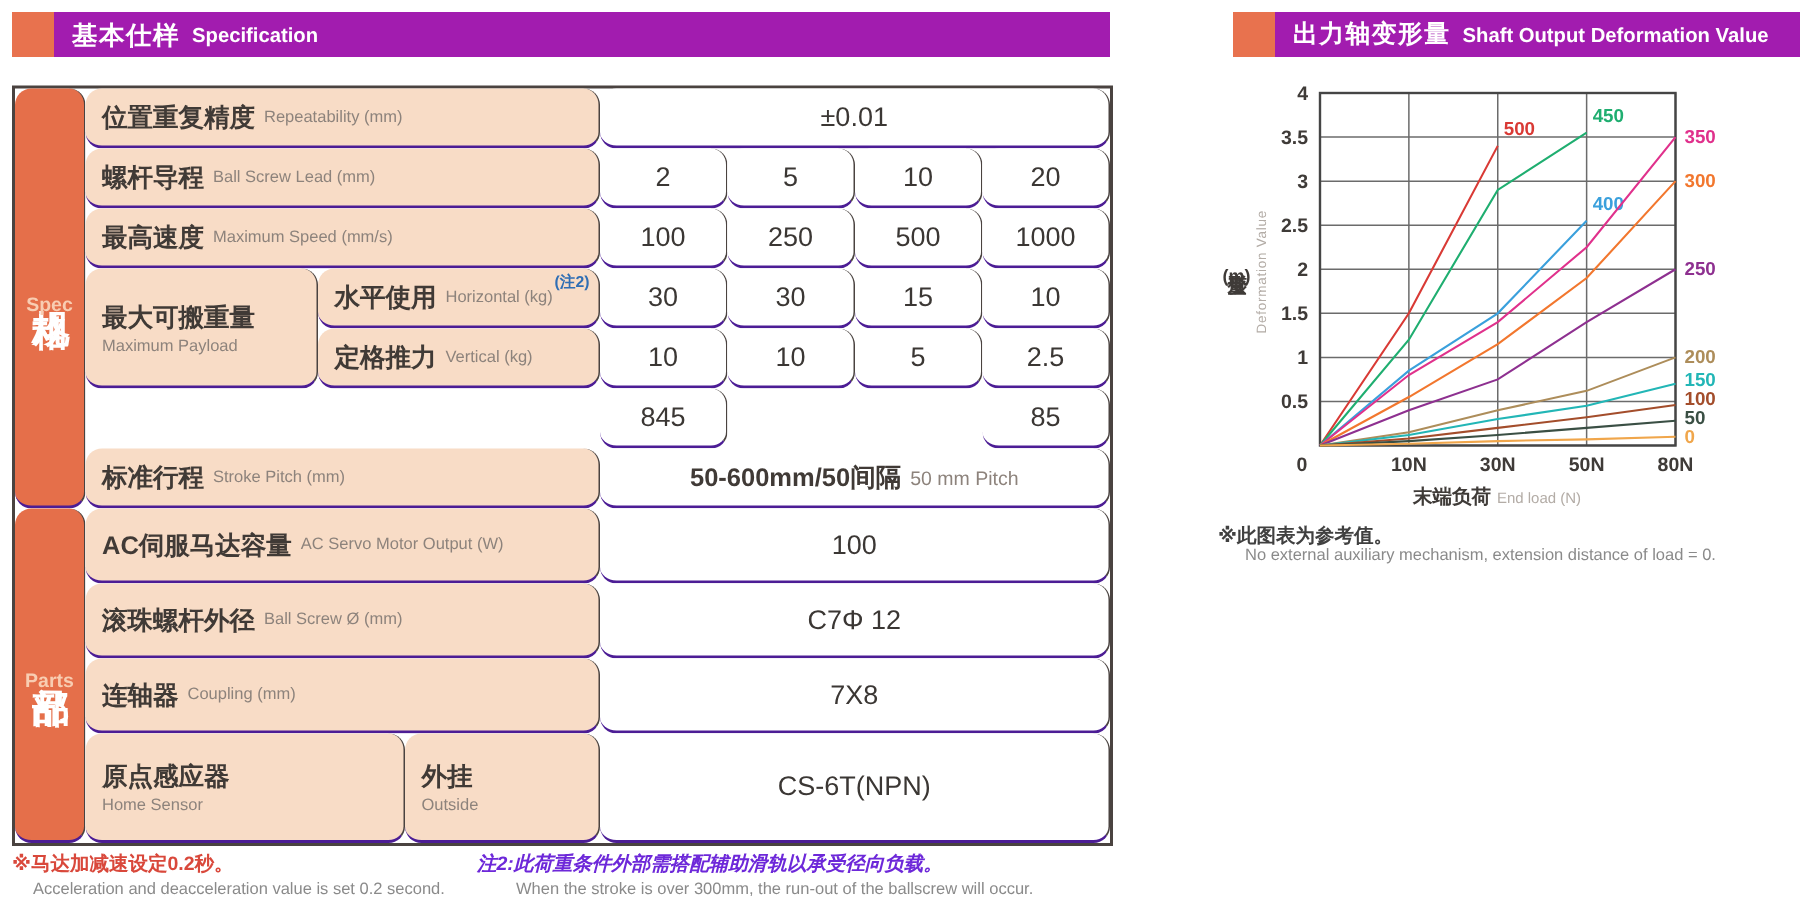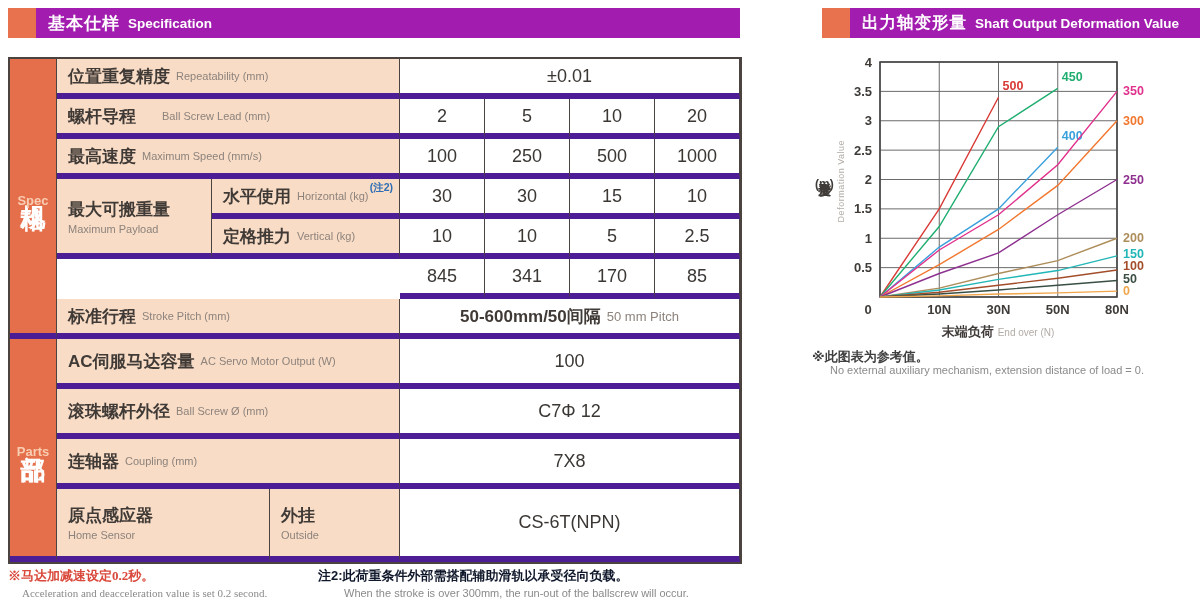--- a/index.html
+++ b/index.html
@@ -12,37 +12,37 @@
   .hdr .sq { width:28px; height:30px; background:#e8724e; }
   .hdr .bar { flex:1; background:#a21caf; color:#ffffff; display:flex; align-items:center; padding-left:12px; white-space:nowrap; overflow:hidden; }
   .hdr .zh { font-size:17px; font-weight:bold; letter-spacing:1px; }
   .hdr .en { font-size:13.5px; font-weight:bold; margin-left:8px; }
 
   
   .spec-grid { display:grid; width:734px;
     grid-template-columns:47px 155px 58px 130px 85px 85px 85px 85px;
     grid-template-rows:repeat(7,40px) 50px 50px 50px 73px;
     border:2px solid #4a4340; background:#ffffff; }
-  .cell { border-right:1px solid #4a4340; border-bottom:6px solid #4c1d95; }
+  .cell { border-right:1px solid #4a4340; border-bottom:2px solid #4c1d95;border-radius:11px; }
   .rail { background:#e56f4a; display:flex; flex-direction:column; align-items:center; justify-content:center; }
   .rail .vzh { writing-mode:vertical-rl; color:#ffffff; font-size:25px; font-weight:bold; letter-spacing:2px; line-height:1; }
   .rail .ven { color:#f8cdb2; font-size:13px; font-weight:bold; margin-top:4px; }
   .lbl { background:#f8dcc6; display:flex; align-items:center; padding-left:11px; position:relative; white-space:nowrap; overflow:hidden; }
   .lbl .zh { font-size:17px; font-weight:bold; color:#403a36; }
   .lbl .en { font-size:11px; color:#8d837c; margin-left:6px; }
   .lbl-stack { background:#f8dcc6; display:flex; flex-direction:column; justify-content:center; padding-left:11px; position:relative; white-space:nowrap; overflow:hidden; }
   .lbl-stack .zh { font-size:17px; font-weight:bold; color:#403a36; }
   .lbl-stack .en { font-size:11px; color:#8d837c; margin-top:2px; }
   .note2 { position:absolute; top:2px; right:6px; font-size:10.5px; font-weight:bold; color:#2f6eb4; }
   .val { background:#ffffff; display:flex; align-items:center; justify-content:center; font-size:18px; font-weight:500; color:#3b3734; }
   .val .sub-en { font-size:13px; color:#8d837c; font-weight:normal; margin-left:6px; }
 
   
   .fnote .zh-red { color:#d9483b; font-size:13px; font-weight:bold; }
-  .fnote .zh-blue { color:#0f172a; font-size:13px; font-weight:bold; }
+  .fnote .zh-blue { color:#6d28d9; font-size:13px; font-weight:bold;font-style:italic; }
   .fnote .en { color:#8a8a8a; font-size:11px; margin-top:2px; }
 
   
   #chart-svg text { font-family:"Liberation Sans","DejaVu Sans",sans-serif; }
   .ytitle { display:flex; align-items:center; }
   .ytitle .zhcol { display:flex; flex-direction:column; align-items:center; }
   .ytitle .vzh { writing-mode:vertical-rl; font-size:13px; font-weight:bold; color:#3f3b38; letter-spacing:1px; }
   .ytitle .unit { font-size:12px; font-weight:bold; color:#3f3b38; margin-top:2px; }
   .ytitle .ven { writing-mode:vertical-rl; transform:rotate(180deg); font-size:9px; color:#b3aca6; margin-left:2px; letter-spacing:0.5px; }
   .xtitle { text-align:center; white-space:nowrap; }
@@ -72,21 +72,21 @@
     <div class="vzh">部品</div>
     <div class="ven">Parts</div>
   </div>
 
   <div class="cell lbl" style="grid-area:1/2/2/5;">
     <span class="zh">位置重复精度</span>
     <span class="en">Repeatability (mm)</span>
   </div>
   <div class="cell val" style="grid-area:1/5/2/9;">±0.01</div>
 
-  <div class="cell lbl" style="grid-area:2/2/3/5;gap:20px;">
+  <div class="cell lbl" style="grid-area:2/2/3/5;">
     <span class="zh">螺杆导程</span>
     <span class="en">Ball Screw Lead (mm)</span>
   </div>
   <div class="cell val" style="grid-area:2/5/3/6;">2</div>
   <div class="cell val" style="grid-area:2/6/3/7;">5</div>
   <div class="cell val" style="grid-area:2/7/3/8;">10</div>
   <div class="cell val" style="grid-area:2/8/3/9;">20</div>
 
   <div class="cell lbl" style="grid-area:3/2/4/5;">
     <span class="zh">最高速度</span>
@@ -113,22 +113,20 @@
   <div class="cell lbl" style="grid-area:5/3/6/5;">
     <span class="zh">定格推力</span>
     <span class="en">Vertical (kg)</span>
   </div>
   <div class="cell val" style="grid-area:5/5/6/6;">10</div>
   <div class="cell val" style="grid-area:5/6/6/7;">10</div>
   <div class="cell val" style="grid-area:5/7/6/8;">5</div>
   <div class="cell val" style="grid-area:5/8/6/9;">2.5</div>
 
   <div class="cell val" style="grid-area:6/5/7/6;">845</div>
-  <div class="cell val" style="grid-area:6/6/7/7;">341</div>
-  <div class="cell val" style="grid-area:6/7/7/8;">170</div>
   <div class="cell val" style="grid-area:6/8/7/9;">85</div>
 
   <div class="cell lbl" style="grid-area:7/2/8/5;">
     <span class="zh">标准行程</span>
     <span class="en">Stroke Pitch (mm)</span>
   </div>
   <div class="cell val" style="grid-area:7/5/8/9; font-size:17px; font-weight:bold; color:#403a36;">
     <span>50-600mm/50间隔</span>
     <span class="sub-en">50 mm Pitch</span>
   </div>
@@ -155,21 +153,21 @@
     <span class="zh">外挂</span>
     <span class="en">Outside</span>
   </div>
   <div class="cell lbl-stack" style="grid-area:11/2/12/4;">
     <span class="zh">原点感应器</span>
     <span class="en">Home Sensor</span>
   </div>
   <div class="cell val" style="grid-area:11/5/12/9;">CS-6T(NPN)</div>
 </div>
 
-<div class="abs fnote" style="left:8px; top:567px;font-family:Liberation Serif, serif;">
+<div class="abs fnote" style="left:8px; top:567px;">
   <div class="zh-red">※马达加减速设定0.2秒。</div>
   <div class="en" style="margin-left:14px;">Acceleration and deacceleration value is set 0.2 second.</div>
 </div>
 <div class="abs fnote" style="left:318px; top:567px;">
   <div class="zh-blue">注2:此荷重条件外部需搭配辅助滑轨以承受径向负载。</div>
   <div class="en" style="margin-left:26px;">When the stroke is over 300mm, the run-out of the ballscrew will occur.</div>
 </div>
 
 <div class="abs hdr" style="left:775px; top:8px; width:451px;margin-left:47px;">
   <div class="sq"></div>
@@ -234,17 +232,17 @@
 
 <div class="abs ytitle" style="left:815px; top:125px; height:112px;">
   <div class="zhcol">
     <div class="vzh">变形量</div>
     <div class="unit">(m)</div>
   </div>
   <div class="ven">Deformation Value</div>
 </div>
 
 <div class="abs xtitle" style="left:898px; top:322px; width:200px;">
-  <span class="zh">末端负荷</span><span class="en">End over (N)</span>
+  <span class="zh">末端负荷</span><span class="en">End load (N)</span>
 </div>
 
 <div class="abs chart-note-zh" style="left:812px; top:348px;">※此图表为参考值。</div>
 <div class="abs chart-note-en" style="left:830px; top:364px;">No external auxiliary mechanism, extension distance of load = 0.</div>
 
 </body></html>

